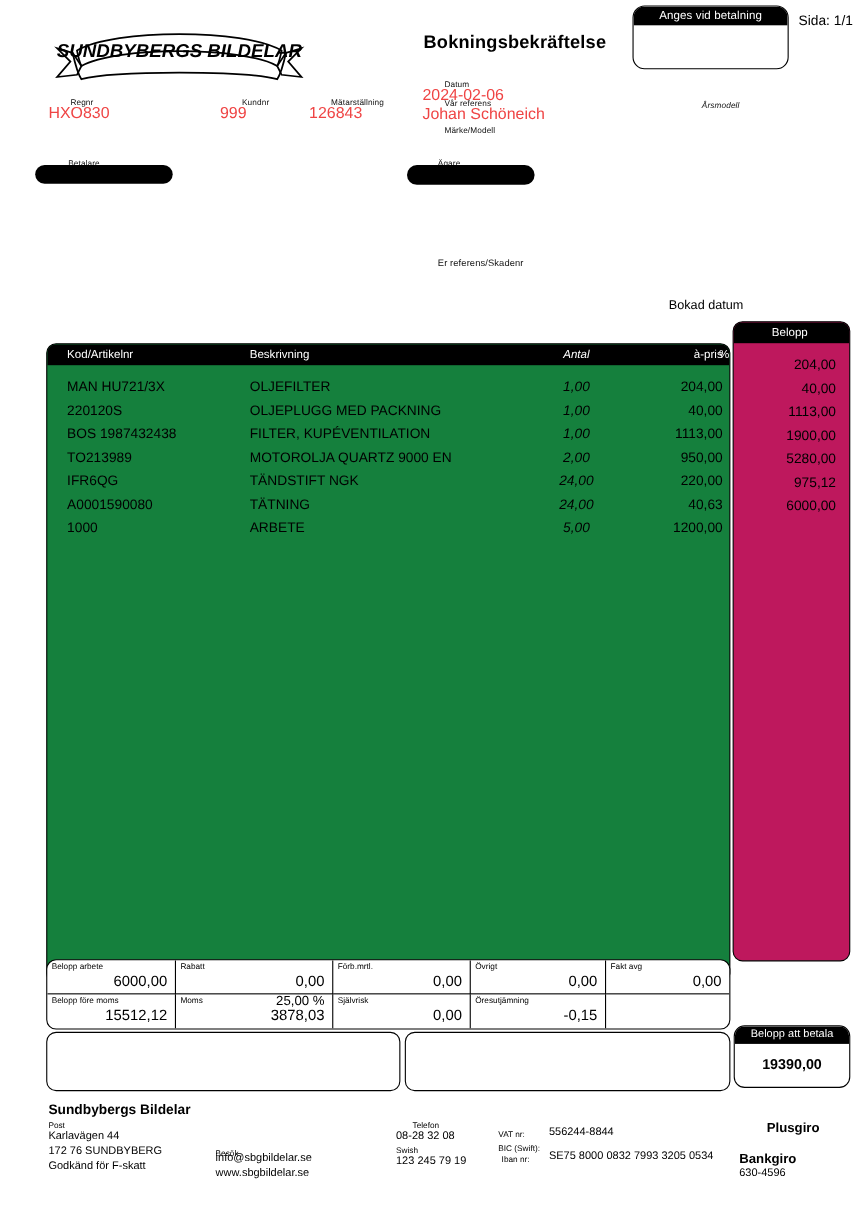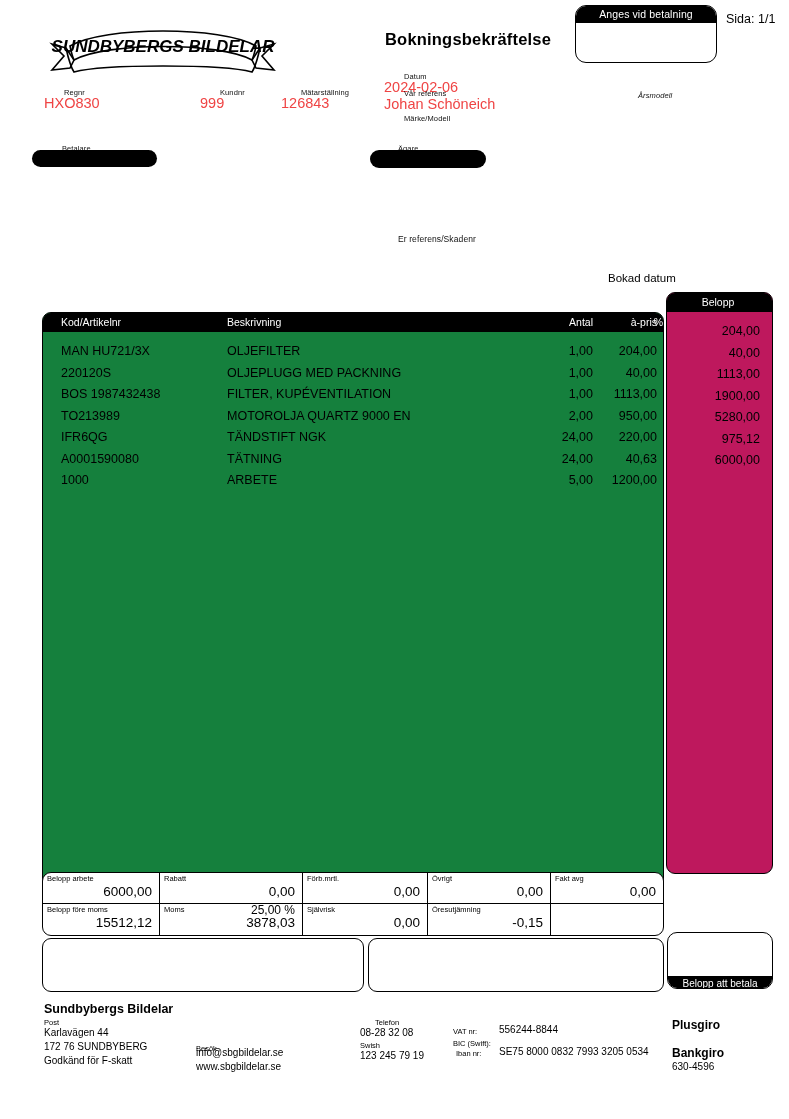--- a/index.html
+++ b/index.html
@@ -121,21 +121,21 @@
     height: 21.5px;
     font-size: 12.5px;
   }
   .trow span {
     position: absolute;
     line-height: 21.5px;
     white-space: nowrap;
   }
   .c-kod   { left: 18px; }
   .c-besk  { left: 184px; }
-  .c-antal { left: 496px; width: 54px; text-align: right; }
+  .c-antal { left: 454px; width: 54px; text-align: center; font-style: italic; }
   .c-apris { left: 540px; width: 74px; text-align: right; }
   .c-proc  { left: 596px; width: 24px; text-align: right; }
   .h-belopp { left: 0; width: 102px; text-align: center; }
   .c-belopp { right: 12px; text-align: right; }
 
   #bokad-datum {
     left: 608px; top: 272px;
     font-size: 11.5px;
     white-space: nowrap;
   }
@@ -200,21 +200,20 @@
     overflow: hidden;
   }
   #total .cap {
     background: #000;
     color: #fff;
     font-size: 10px;
     text-align: center;
     line-height: 16px;
     height: 16px;
     white-space: nowrap;
-    margin-top: 43px;
   }
   #total .num {
     text-align: center;
     font-size: 13px;
     font-weight: bold;
     line-height: 37px;
   }
 
   
   .f-name {
@@ -448,18 +447,18 @@
   <div class="abs f-txt" style="left:360px; top:1026px;">08-28 32 08</div>
   <div class="abs f-lbl" style="left:360px; top:1041px;">Swish</div>
   <div class="abs f-txt" style="left:360px; top:1049px;">123 245 79 19</div>
 
   <div class="abs f-lbl" style="left:453px; top:1027px;">VAT nr:</div>
   <div class="abs f-txt" style="left:499px; top:1023px;">556244-8844</div>
   <div class="abs f-lbl" style="left:453px; top:1039px;">BIC (Swift):</div>
   <div class="abs f-lbl" style="left:456px; top:1049px;">Iban nr:</div>
   <div class="abs f-txt" style="left:499px; top:1045px;">SE75 8000 0832 7993 3205 0534</div>
 
-  <div class="abs f-bold" style="left:672px; top:1018px;">Plusgiro</div>
+  <div class="abs f-bold" style="left:697px; top:1018px;">Plusgiro</div>
   <div class="abs f-txt" style="left:672px; top:1033px;"></div>
   <div class="abs f-bold" style="left:672px; top:1046px;">Bankgiro</div>
   <div class="abs f-txt" style="left:672px; top:1060px;">630-4596</div>
 
 </div>
 
 </body></html>

